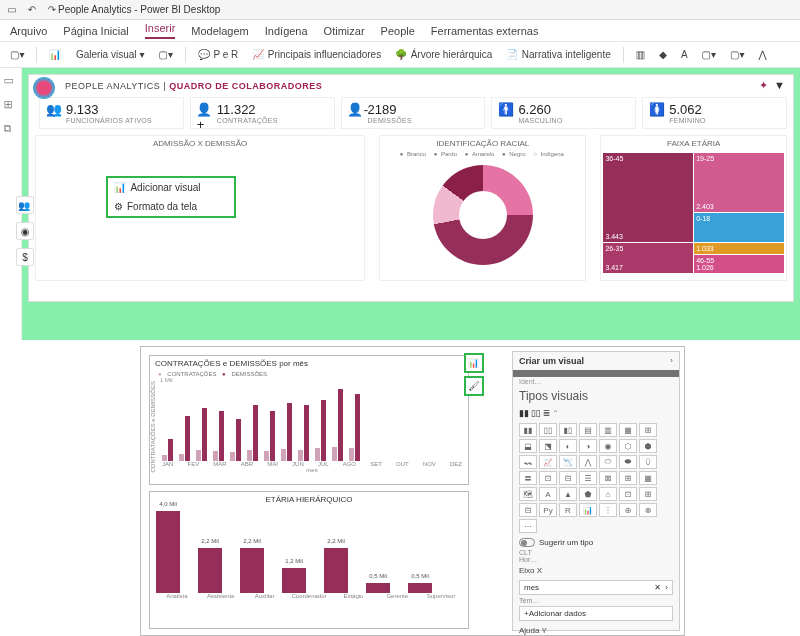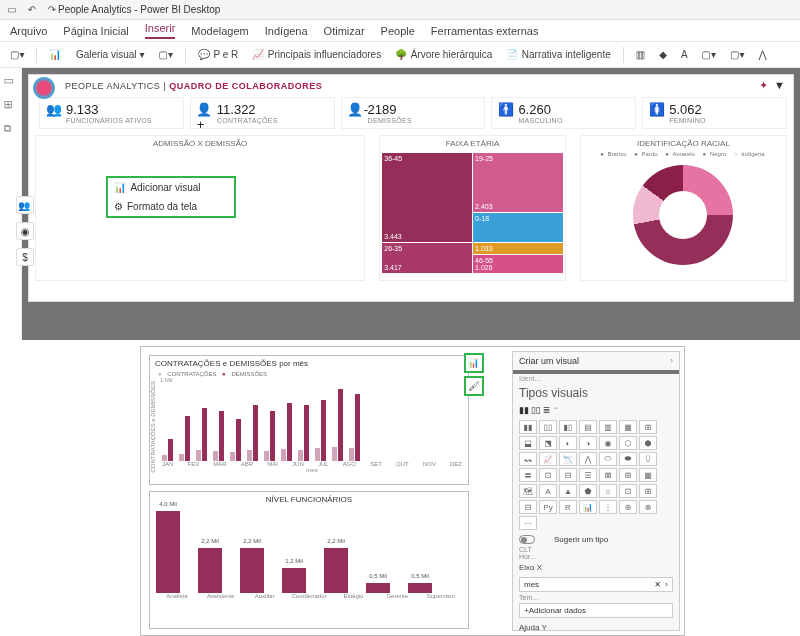--- a/index.html
+++ b/index.html
@@ -10,21 +10,21 @@
 .titlebar .title{flex:1;text-align:left;font-size:10px;color:#333}
 .menubar{height:22px;display:flex;align-items:center;padding:0 10px;gap:16px;border-bottom:1px solid #e5e5e5}
 .menubar span{font-size:11px;color:#444}
 .menubar .active{color:#962e5a;border-bottom:2px solid #962e5a;padding-bottom:3px}
 .toolbar{height:26px;display:flex;align-items:center;padding:0 6px;gap:6px;border-bottom:1px solid #e5e5e5;font-size:10px;color:#444}
 .toolbar .sep{width:1px;height:16px;background:#ddd;margin:0 2px}
 .toolbar .btn{display:flex;align-items:center;gap:3px;padding:2px 4px}
 .main{display:flex;height:272px}
 .leftrail{width:22px;border-right:1px solid #eee;display:flex;flex-direction:column;align-items:center;padding-top:6px;gap:10px}
 .leftrail .ic{width:14px;height:14px;color:#888}
-.canvas{flex:1;background:#737373;padding:6px;position:relative}
+.canvas{flex:1;background:#86efac;padding:6px;position:relative}
 .report{background:#fff;border:1px solid #ddd;height:228px;position:relative;padding:6px}
 .logo{position:absolute;top:2px;left:4px;width:22px;height:22px;border-radius:50%;background:radial-gradient(circle,#e8487a 40%,#4fa3d1 60%)}
 .report-title{margin-left:30px;font-size:9px;color:#444;letter-spacing:.5px}
 .report-title .accent{color:#a11d52;font-weight:600}
 .report-icons{position:absolute;top:4px;right:8px;display:flex;gap:6px}
 .kpis{display:flex;gap:6px;margin-top:6px;margin-left:4px}
 .kpi{flex:1;background:#fff;border:1px solid #eee;padding:4px 6px;display:flex;gap:6px;align-items:flex-start}
 .kpi .icn{width:14px;height:14px;color:#222;font-size:13px}
 .kpi .val{font-size:13px;color:#222}
 .kpi .lbl{font-size:7px;color:#888;letter-spacing:.3px}
@@ -54,27 +54,27 @@
 .bargrp{display:flex;align-items:flex-end;gap:1px}
 .bar1{width:5px;background:#cfa4b8}
 .bar2{width:5px;background:#962e5a}
 .xlabels{display:flex;padding:0 6px;gap:0;font-size:6px;color:#888;justify-content:space-between}
 .bars2{display:flex;align-items:flex-end;height:86px;padding:0 6px;gap:18px}
 .b2{width:24px;background:#962e5a;position:relative}
 .b2 span{position:absolute;top:-10px;width:100%;text-align:center;font-size:6px;color:#555}
 .fmt{position:absolute;top:6px;right:200px;display:flex;flex-direction:column;gap:3px}
 .fmt .fb{width:20px;height:20px;border:2px solid #2fb54a;display:flex;align-items:center;justify-content:center;background:#fff}
 .vizpane{position:absolute;top:4px;right:4px;width:168px;height:280px;border:1px solid #ccc;background:#f7f7f7;font-size:9px}
-.vizpane .hd{padding:4px 6px;font-weight:400;border-bottom:4px solid #737373;display:flex;justify-content:space-between;}
+.vizpane .hd{padding:4px 6px;font-weight:700;border-bottom:7px solid #737373;display:flex;justify-content:space-between;}
 .vizpane .sub{padding:3px 6px;font-size:12px;color:#555}
 .vizgrid{display:grid;grid-template-columns:repeat(7,18px);gap:2px;padding:3px 6px}
 .vizgrid .vi{width:18px;height:14px;border:1px solid #ccc;background:#fff;font-size:8px;display:flex;align-items:center;justify-content:center;color:#666}
 .fld{padding:3px 6px;font-size:8px;color:#444}
 .fldbox{margin:2px 6px;border:1px solid #ccc;background:#fff;padding:2px 4px;display:flex;justify-content:space-between;align-items:center;font-size:8px}
-.toggle{display:flex;align-items:center;gap:19px;padding:2px 6px;font-size:8px}
+.toggle{display:flex;align-items:center;gap:4px;padding:2px 6px;font-size:8px}
 .tsw{width:16px;height:9px;border:1px solid #888;border-radius:5px;position:relative}
 .tsw::after{content:"";position:absolute;width:6px;height:6px;border-radius:50%;background:#888;top:1px;left:1px}
 .chev{font-size:8px;color:#888}
 </style>
 </head>
 <body>
 
 <div class="titlebar">
   <div class="icons">
     <span class="ic">▭</span>
@@ -173,20 +173,31 @@
           <div class="ctitle">ADMISSÃO X DEMISSÃO</div>
           <div class="navtabs">
             <div class="t">👥</div>
             <div class="t">◉</div>
             <div class="t">$</div>
           </div>
           <div class="context">
             <div>📊 <span>Adicionar visual</span></div>
             <div>⚙ <span>Formato da tela</span></div>
           </div>
+        </div>
+        <div class="card ident">
+          <div class="ctitle">IDENTIFICAÇÃO RACIAL</div>
+          <div class="legend">
+            <span>● <span>Branco</span></span>
+            <span>● <span>Pardo</span></span>
+            <span>● <span>Amarelo</span></span>
+            <span>● <span>Negro</span></span>
+            <span>○ <span>Indígena</span></span>
+          </div>
+          <div class="donut"></div>
         </div>
         <div class="card faixa">
           <div class="ctitle">FAIXA ETÁRIA</div>
           <div class="faixa-grid" style="grid-template-rows: 2fr 1fr 1fr;">
               <div class="fg" style="background:#962e5a;grid-row:1/3">
                 <span>36-45</span>
                 <span>3.443</span>
               </div>
   <div class="fg" style="background:#d15a8f">
                 <span>19-25</span>
@@ -204,31 +215,20 @@
                   <span></span>
                   <span>1.033</span>
                 </div>
                 <div class="fg" style="background:#d44e87;flex:1">
                   <span>46-55</span>
                   <span>1.026</span>
                 </div>
               </div>
             </div>
         </div>
-        <div class="card ident">
-          <div class="ctitle">IDENTIFICAÇÃO RACIAL</div>
-          <div class="legend">
-            <span>● <span>Branco</span></span>
-            <span>● <span>Pardo</span></span>
-            <span>● <span>Amarelo</span></span>
-            <span>● <span>Negro</span></span>
-            <span>○ <span>Indígena</span></span>
-          </div>
-          <div class="donut"></div>
-        </div>
       </div>
     </div>
   </div>
 </div>
 
 <div class="shot2">
 
   <div class="chartbox cb1">
     <div class="ct">CONTRATAÇÕES e DEMISSÕES por mês</div>
     <div class="legend" style="text-align:left;padding-left:6px">
@@ -302,21 +302,21 @@
             <span>OUT</span>
             <span>NOV</span>
             <span>DEZ</span>
           </div>
         <div style="text-align:center;font-size:6px;color:#888">mes</div>
       </div>
     </div>
   </div>
 
   <div class="chartbox cb2">
-    <div class="ct" style="text-align:center">NÍVEL FUNCIONÁRIOS</div>
+    <div class="ct" style="text-align:center">ETÁRIA HIERÁRQUICO</div>
     <div class="bars2">
         <div class="b2" style="height: 81.9048px;">
           <span>4,0 Mil</span>
         </div>
         <div class="b2" style="height: 45.0476px;">
           <span>2,2 Mil</span>
         </div>
         <div class="b2" style="height: 45.0476px;">
           <span>2,2 Mil</span>
         </div>

